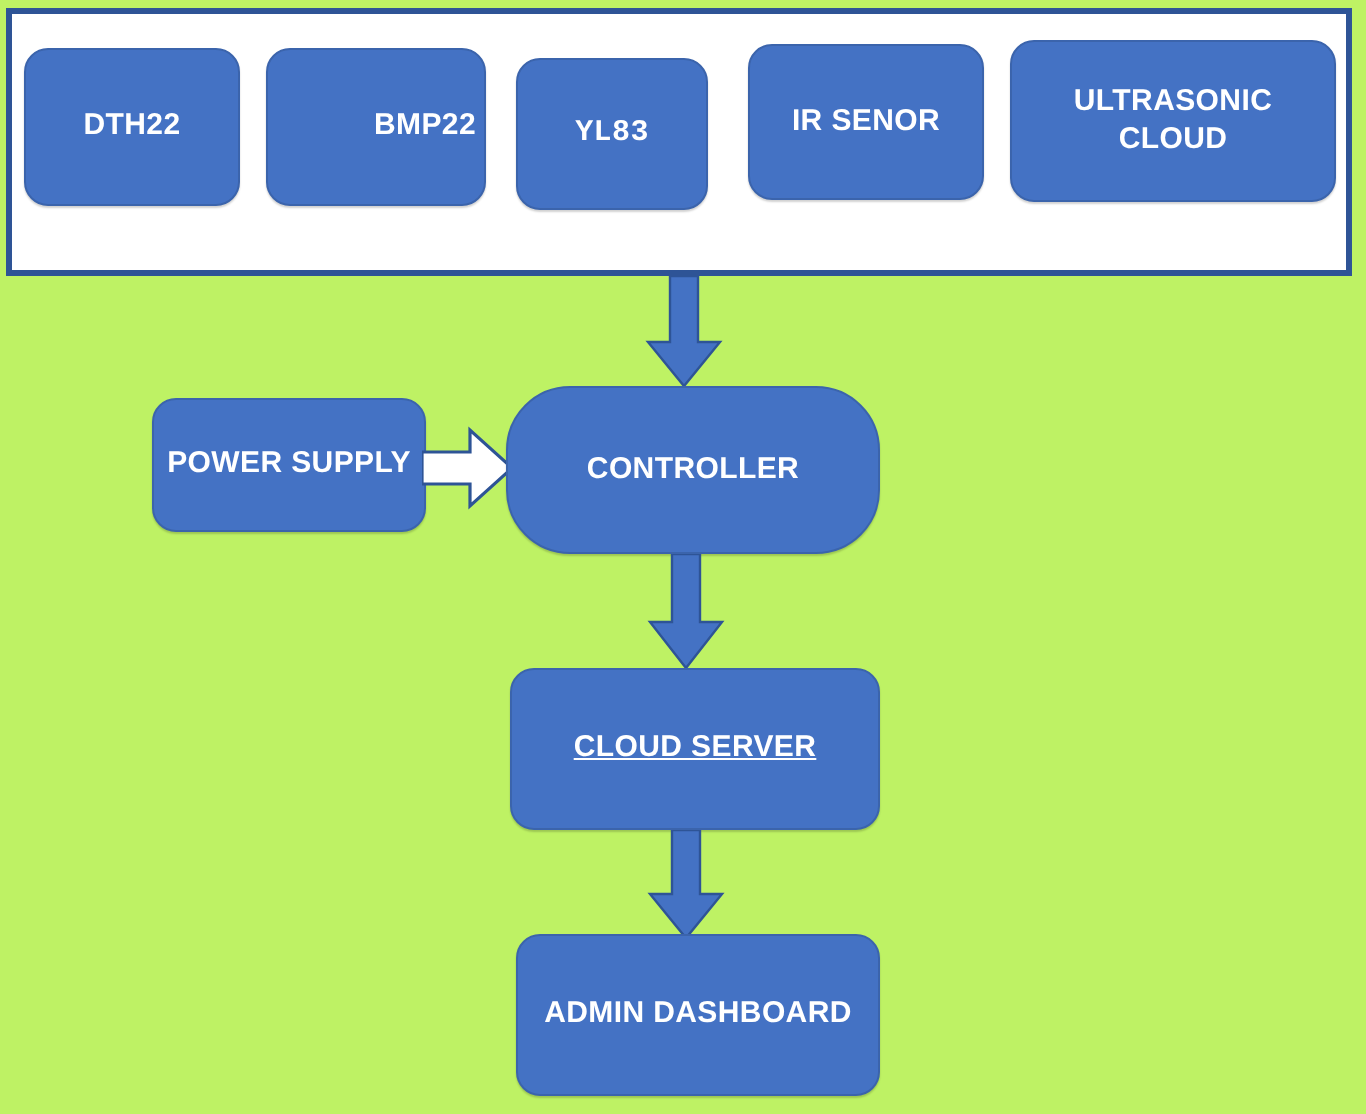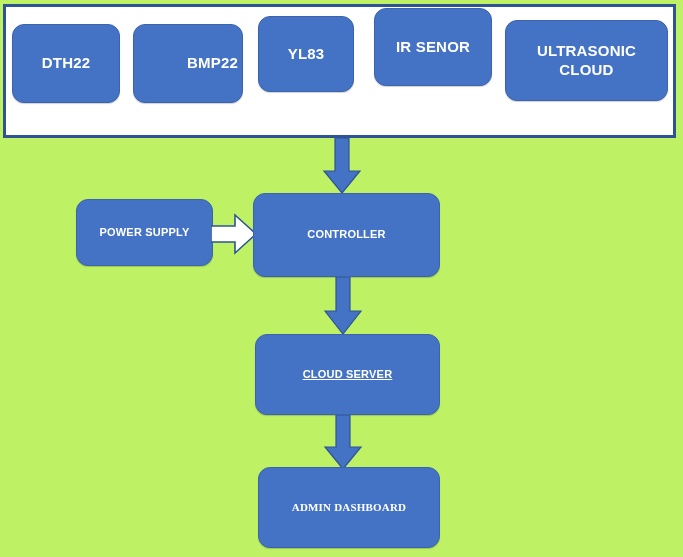--- a/index.html
+++ b/index.html
@@ -53,21 +53,21 @@
     width: 100%;
   }
 
   
   .sensor {
     font-size: 15px;
   }
   .sensor.two-line { font-size: 15px; }
 
   
-  .proc { font-size: 11px; }
+  .proc { font-size: 15px; }
 
   
   .arrow-v {
     position: absolute;
   }
   .arrow-v svg, .arrow-h svg { display: block; }
   .arrow-h { position: absolute; }
 </style>
 </head>
 <body>
@@ -77,25 +77,25 @@
   <div class="sensor-group"></div>
 
   <div class="node sensor" style="left:12px; top:24px; width:108px; height:79px;">
     <span class="label">DTH22</span>
   </div>
 
   <div class="node sensor" style="left:133px; top:24px; width:110px; height:79px;text-align:right;">
     <span class="label">BMP22</span>
   </div>
 
-  <div class="node sensor" style="left:258px; top:16px; width:96px; height:76px;">
+  <div class="node sensor" style="left:258px; top:29px; width:96px; height:76px;font-family:Liberation Mono, monospace;">
     <span class="label">YL83</span>
   </div>
 
-  <div class="node sensor" style="left:374px; top:8px; width:118px; height:78px;">
+  <div class="node sensor" style="left:374px; top:22px; width:118px; height:78px;">
     <span class="label">IR SENOR</span>
   </div>
 
   <div class="node sensor two-line" style="left:505px; top:20px; width:163px; height:81px;">
     <span class="label">
       <span>ULTRASONIC</span><br>
       <span>CLOUD</span>
     </span>
   </div>
 
@@ -108,37 +108,37 @@
   <div class="node proc" style="left:76px; top:199px; width:137px; height:67px;">
     <span class="label">POWER SUPPLY</span>
   </div>
 
   <div class="arrow-h" style="left:211px; top:212px; width:46px; height:44px;">
     <svg width="46" height="44" viewBox="0 0 46 44">
       <polygon points="0,14 24,14 24,3 45,22 24,41 24,30 0,30" fill="#FFFFFF" stroke="#2E5496" stroke-width="1.6"></polygon>
     </svg>
   </div>
 
-  <div class="node proc" style="left:253px; top:193px; width:187px; height:84px;">
+  <div class="node proc" style="left:253px; top:193px; width:187px; height:84px;border-radius:32px;">
     <span class="label">CONTROLLER</span>
   </div>
 
   <div class="arrow-v" style="left:322px; top:277px; width:44px; height:58px;">
     <svg width="44" height="58" viewBox="0 0 44 58">
       <polygon points="14,0 28,0 28,34 39,34 21,57 3,34 14,34" fill="#4472C4" stroke="#2E5496" stroke-width="1.2"></polygon>
     </svg>
   </div>
 
   <div class="node proc" style="left:255px; top:334px; width:185px; height:81px;text-decoration:underline;">
     <span class="label">CLOUD SERVER</span>
   </div>
 
   <div class="arrow-v" style="left:322px; top:415px; width:44px; height:55px;">
     <svg width="44" height="55" viewBox="0 0 44 55">
       <polygon points="14,0 28,0 28,32 39,32 21,54 3,32 14,32" fill="#4472C4" stroke="#2E5496" stroke-width="1.2"></polygon>
     </svg>
   </div>
 
-  <div class="node proc" style="left:258px; top:467px; width:182px; height:81px;font-family:Liberation Serif, serif;">
+  <div class="node proc" style="left:258px; top:467px; width:182px; height:81px;">
     <span class="label">ADMIN DASHBOARD</span>
   </div>
 
 </div>
 
 </body></html>

